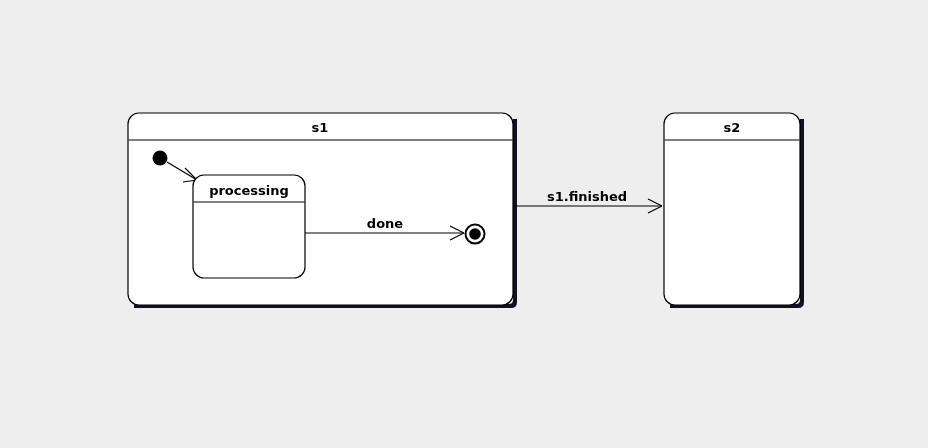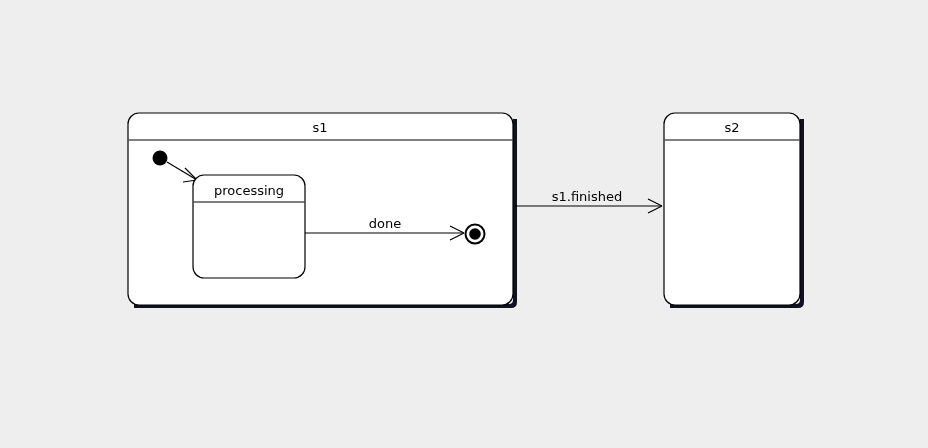--- a/index.html
+++ b/index.html
@@ -11,20 +11,21 @@
     width: 928px;
     height: 448px;
     background: #eeeeee;
     font-family: "DejaVu Sans", sans-serif;
     overflow: hidden;
   }
   #canvas-root {
     position: relative;
     width: 928px;
     height: 437px;
+    font-weight: bold;
   }
   #diagram-svg {
     position: absolute;
     left: 0;
     top: 0;
     width: 928px;
     height: 448px;
     display: block;
   }
   .state-label {

